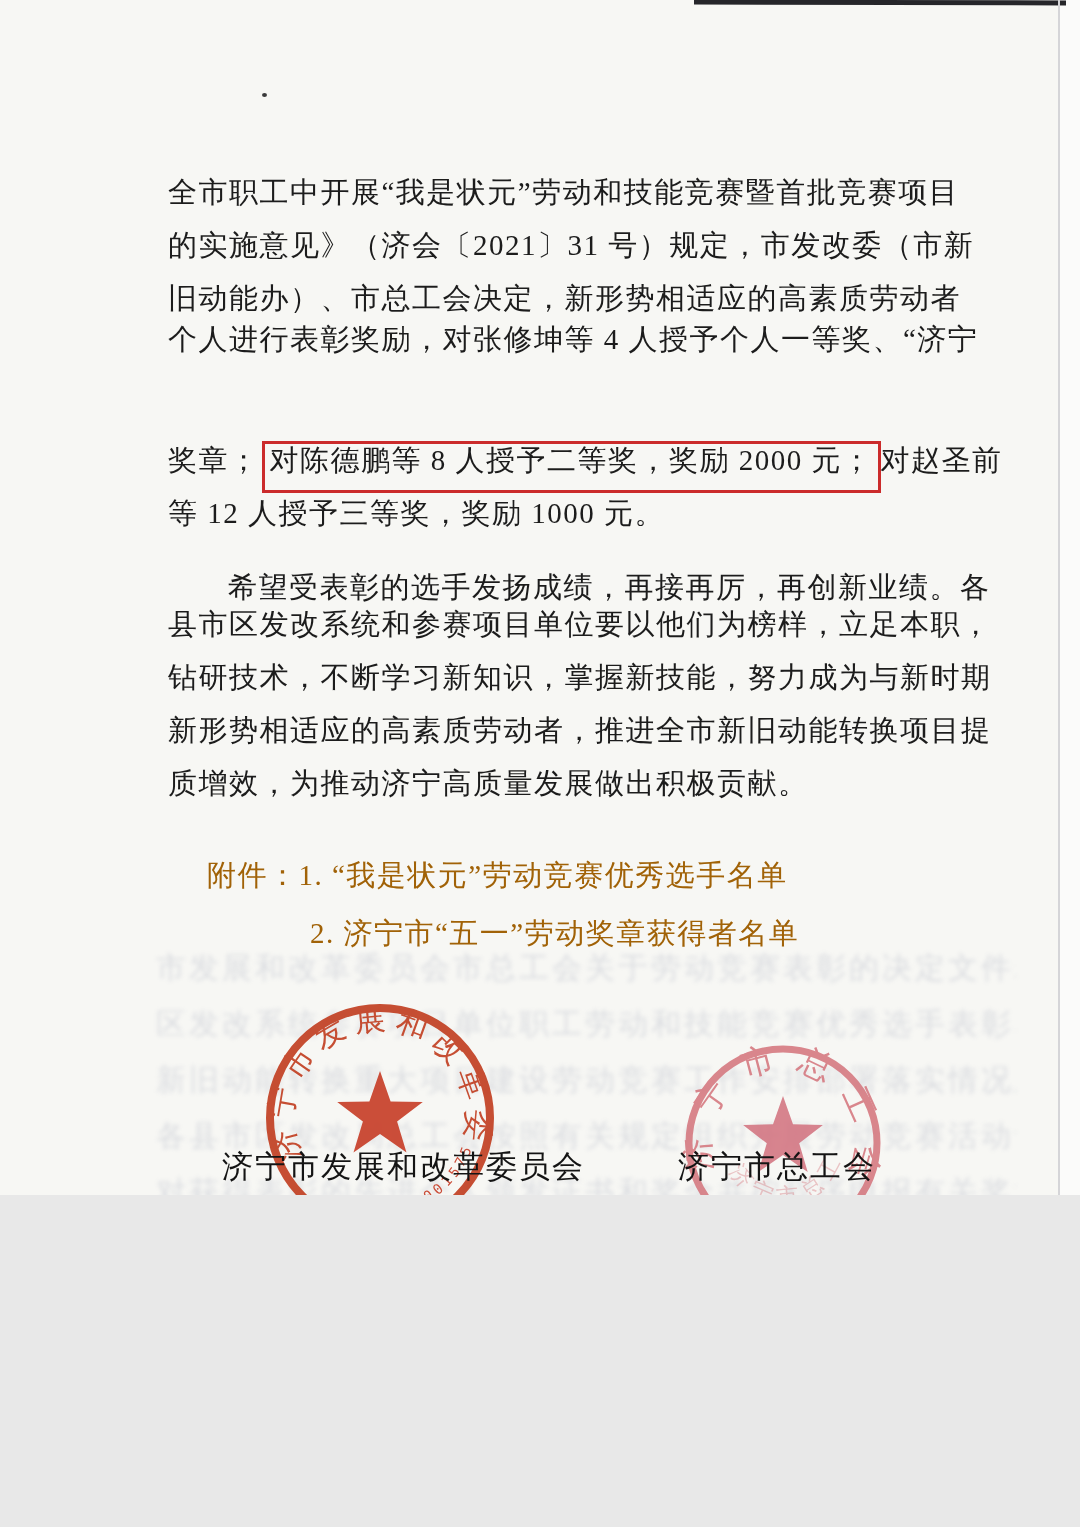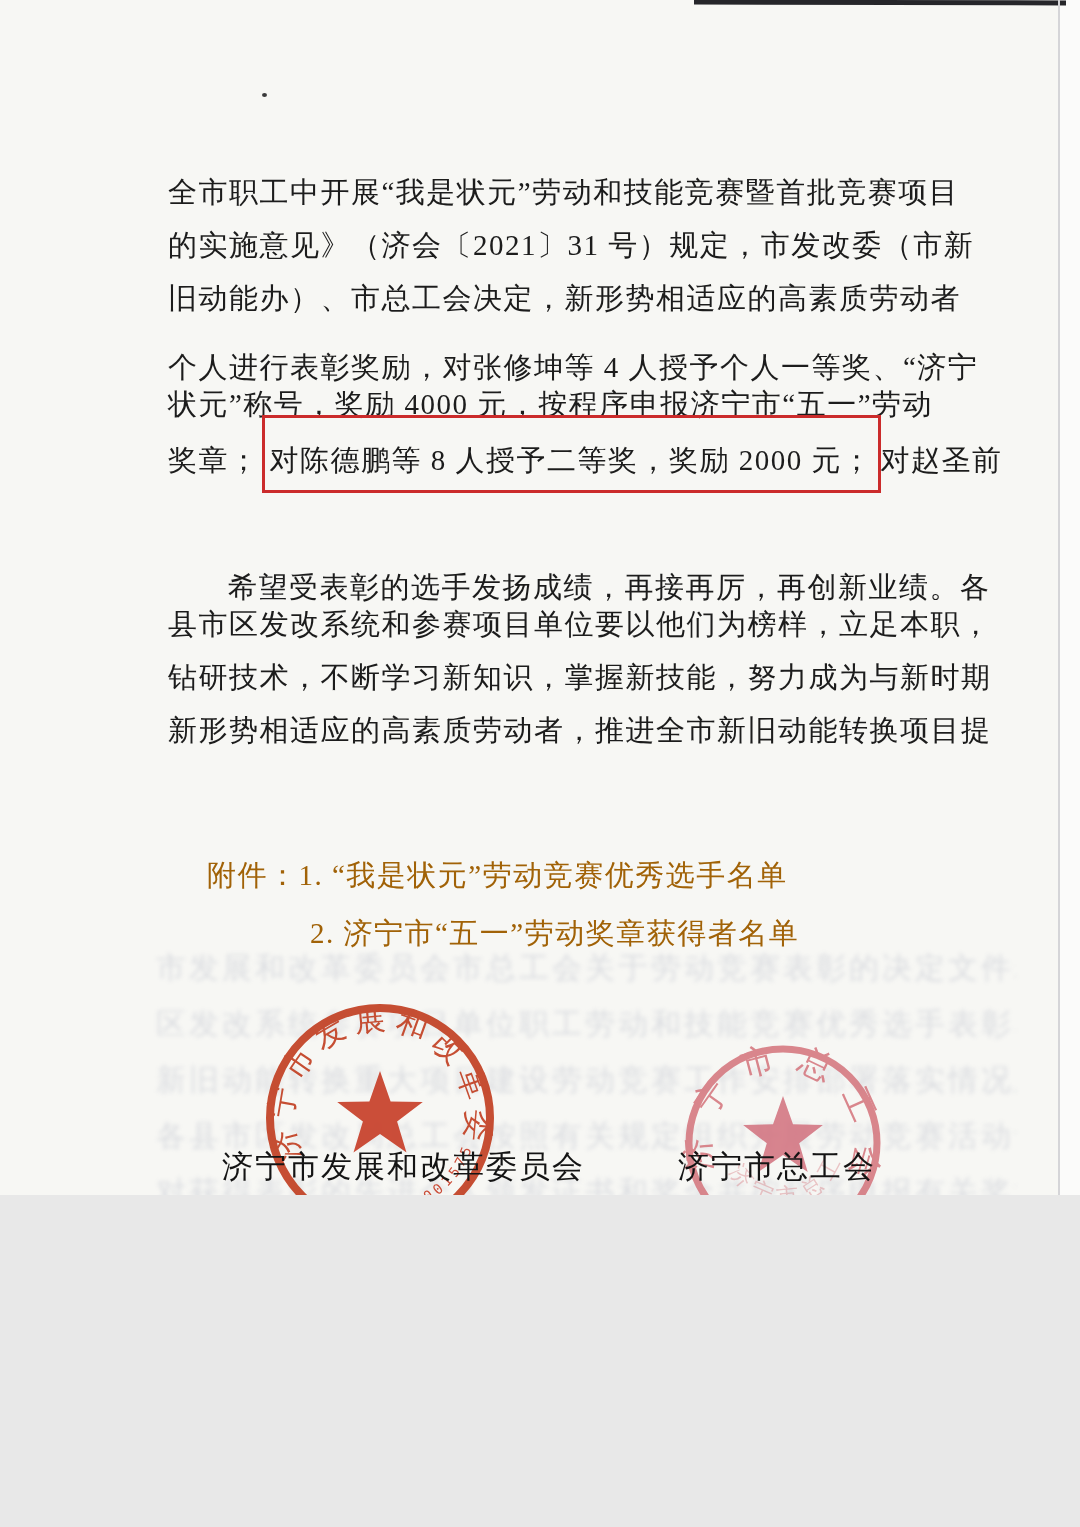--- a/index.html
+++ b/index.html
@@ -19,21 +19,21 @@
   .speck{position:absolute;left:262px;top:93px;width:5px;height:4px;background:#3a3a3a;border-radius:50%;}
   
   .tline{
     position:absolute;left:168px;width:830px;
     font-size:29px;letter-spacing:1.5px;white-space:nowrap;
     color:#1c1c1c;
   }
   .indent{padding-left:60px;margin-top:16px;}
   .hl-box{
     border:3px solid #cb2b2b;
-    padding:26px 5px 14px 5px;
+    padding:0 5px 14px 5px;
     margin-left:2px;
   }
   .att{position:absolute;font-size:29px;letter-spacing:1.5px;white-space:nowrap;color:#a16207;}
   
   .ghost{
     position:absolute;left:156px;width:860px;
     font-size:30px;letter-spacing:3px;white-space:nowrap;overflow:hidden;
     color:#9aa0b4;opacity:0.30;filter:blur(2.3px);
     pointer-events:none;
   }
@@ -63,30 +63,31 @@
   <div class="ghost" style="top:1060px">新旧动能转换重大项目建设劳动竞赛工作安排部署落实情况总结报告</div>
   <div class="ghost" style="top:1116px">各县市区发改局总工会按照有关规定组织开展劳动竞赛活动评选先进</div>
   <div class="ghost" style="top:1172px">对获得表彰的先进个人颁发证书和奖金并按程序申报有关奖章称号等</div>
   <div class="ghost" style="top:1228px">希望受到表彰的同志继续发扬成绩再接再厉为全市高质量发展作贡献</div>
   <div class="ghost" style="top:1284px">全市发展改革系统和广大职工要以先进为榜样立足岗位钻研业务技术</div>
   <div class="ghost" style="top:1340px">质增效推动济宁市新旧动能转换项目建设取得新的更大成效贡献力量</div>
 
   <div class="tline" style="top:173px">全市职工中开展“我是状元”劳动和技能竞赛暨首批竞赛项目</div>
   <div class="tline" style="top:226px">的实施意见》（济会〔2021〕31 号）规定，市发改委（市新</div>
   <div class="tline" style="top:279px">旧动能办）、市总工会决定，新形势相适应的高素质劳动者</div>
-  <div class="tline" style="top:348px">个人进行表彰奖励，对张修坤等 4 人授予个人一等奖、“济宁</div>
-  <div class="tline" style="top:385px">状元”称号，奖励 4000 元，按程序申报济宁市“五一”劳动</div>
+  <div class="tline" style="top:320px">个人进行表彰奖励，对张修坤等 4 人授予个人一等奖、“济宁</div>
   <div class="tline" style="top:441px">
     <span>奖章；</span><span class="hl-box">对陈德鹏等 8 人授予二等奖，奖励 2000 元；</span><span>对赵圣前</span>
   </div>
+  <div class="tline" style="top:494px">等 12 人授予三等奖，奖励 1000 元。</div>
 
   <div class="tline indent" style="top:552px">希望受表彰的选手发扬成绩，再接再厉，再创新业绩。各</div>
   <div class="tline" style="top:605px">县市区发改系统和参赛项目单位要以他们为榜样，立足本职，</div>
   <div class="tline" style="top:711px">新形势相适应的高素质劳动者，推进全市新旧动能转换项目提</div>
   <div class="tline" style="top:658px">钻研技术，不断学习新知识，掌握新技能，努力成为与新时期</div>
+  <div class="tline" style="top:764px">质增效，为推动济宁高质量发展做出积极贡献。</div>
 
   <div class="att" style="left:207px;top:856px">附件：1. “我是状元”劳动竞赛优秀选手名单</div>
   <div class="att" style="left:310px;top:914px">2. 济宁市“五一”劳动奖章获得者名单</div>
 
   <svg class="seal seal-left" width="236" height="240" viewBox="0 0 236 240">
     <defs>
       <path id="arcLT" d="M 42,162 A 88,88 0 1 1 194,162"></path>
       <path id="arcLB" d="M 26,148 A 97,97 0 0 0 210,148"></path>
     </defs>
     <g opacity="0.92">

